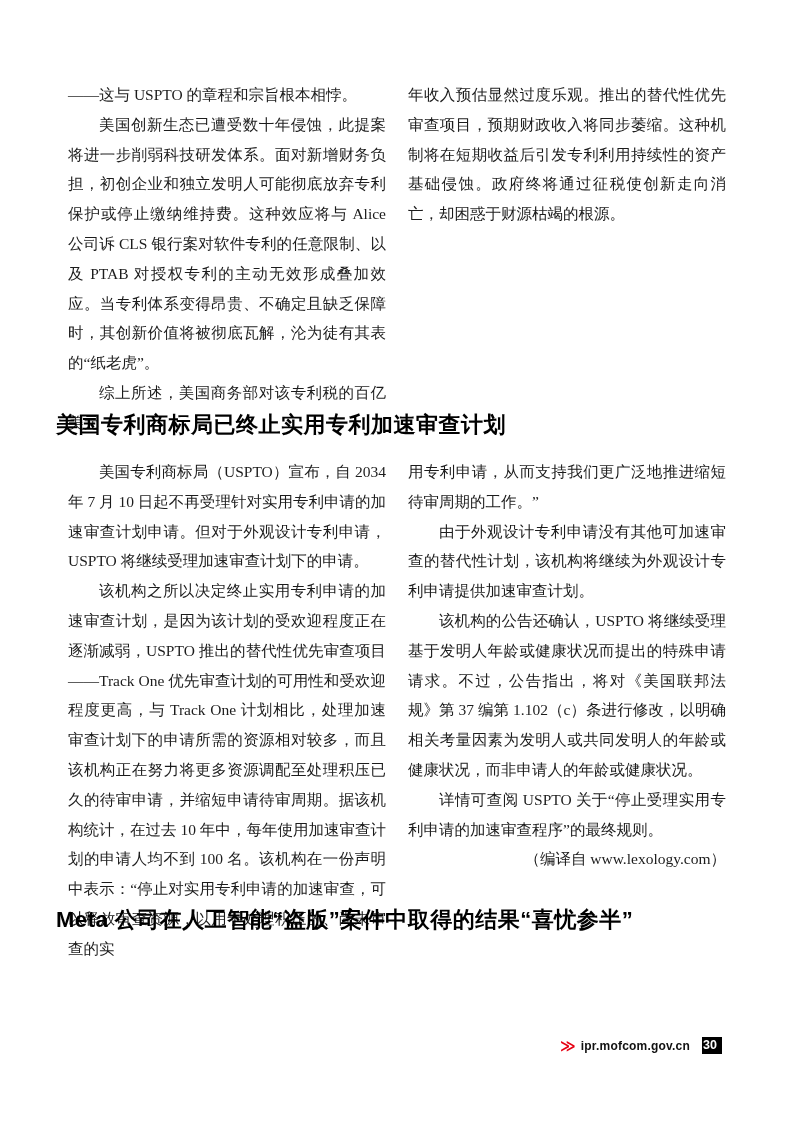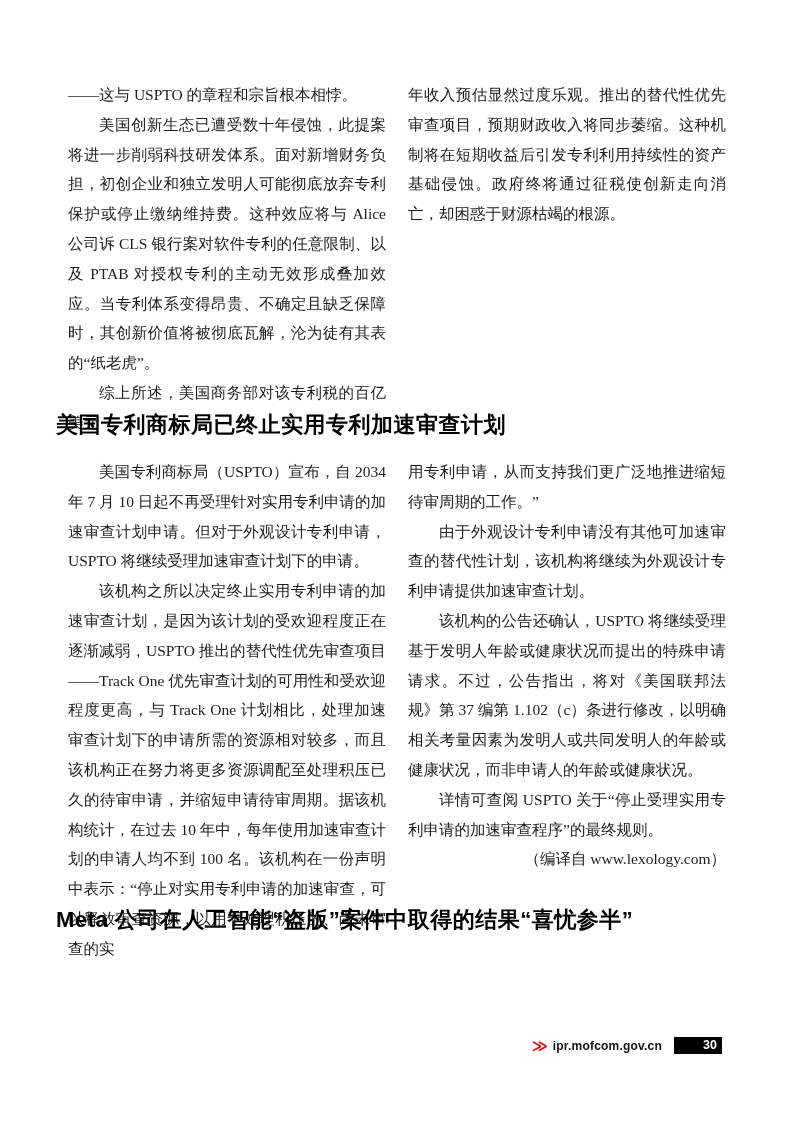--- a/index.html
+++ b/index.html
@@ -34,21 +34,21 @@
     display:flex; align-items:center;
     font-family:"Liberation Sans","DejaVu Sans",sans-serif;
   }
   .chev {
     color:#e60012; font-weight:bold; font-size:15px;
     margin-right:5px; line-height:17px;
   }
   .url { font-weight:bold; font-size:12px; color:#111111; letter-spacing:0.2px; }
   .pagenum {
     margin-left:12px; background:#000000; color:#ffffff;
-    width:48px; height:17px; line-height:17px;
+    width:20px; height:17px; line-height:17px;
     text-align:right; padding-right:5px;
     font-size:12.5px; font-weight:bold;
   }
 </style>
 </head>
 <body>
 
 <div class="cols" style="top:80px;">
   <div class="col">
     <p>——这与 USPTO 的章程和宗旨根本相悖。</p>

